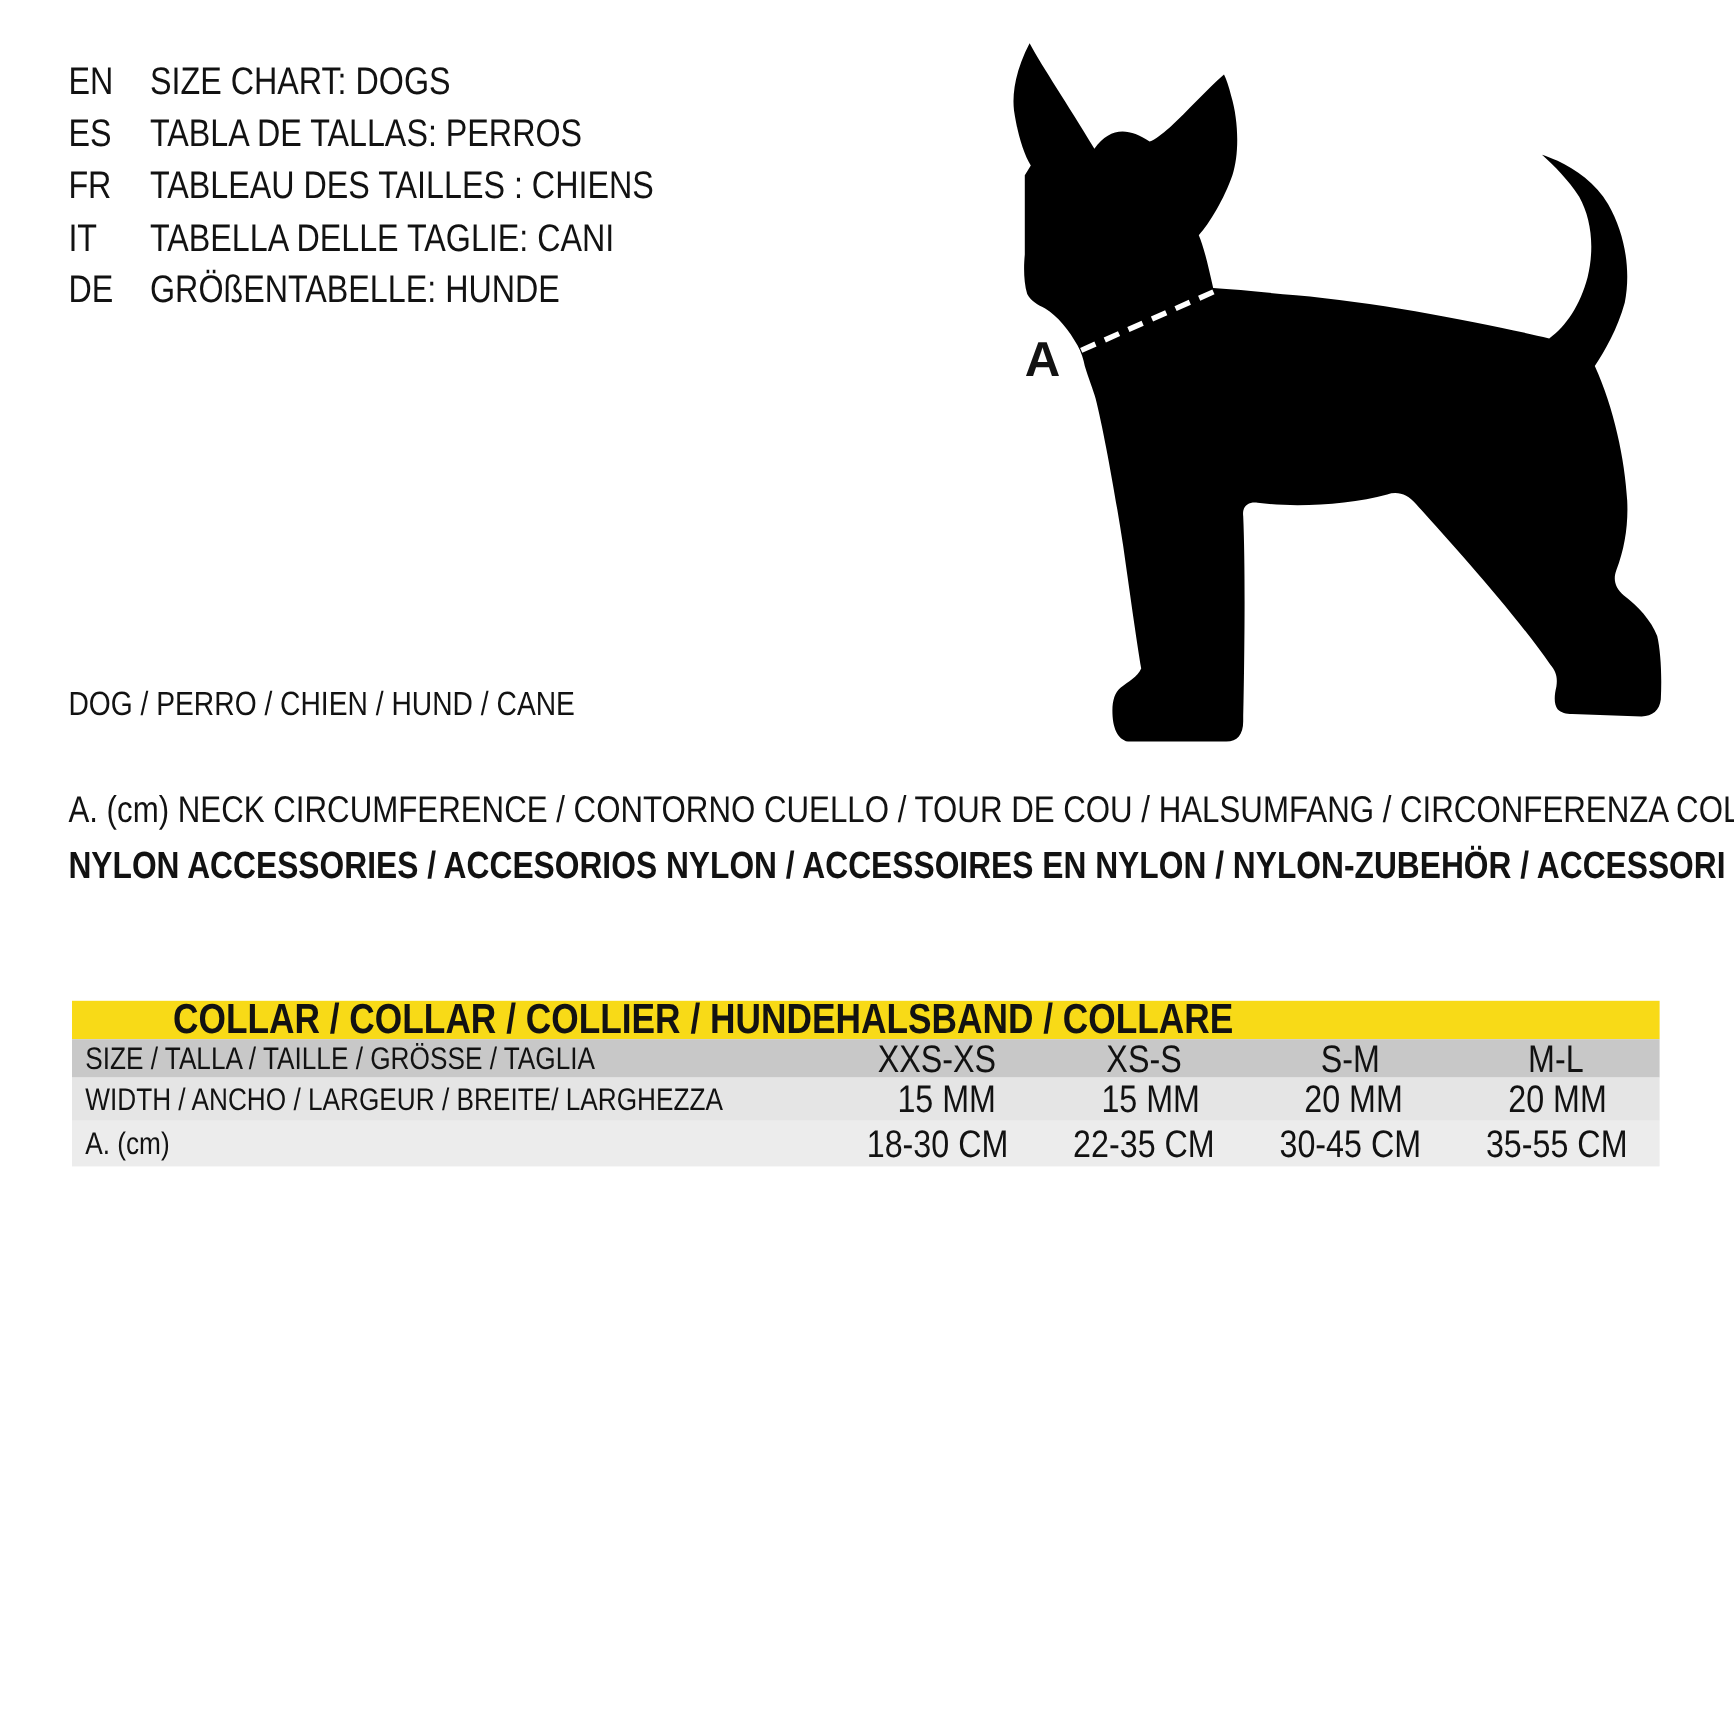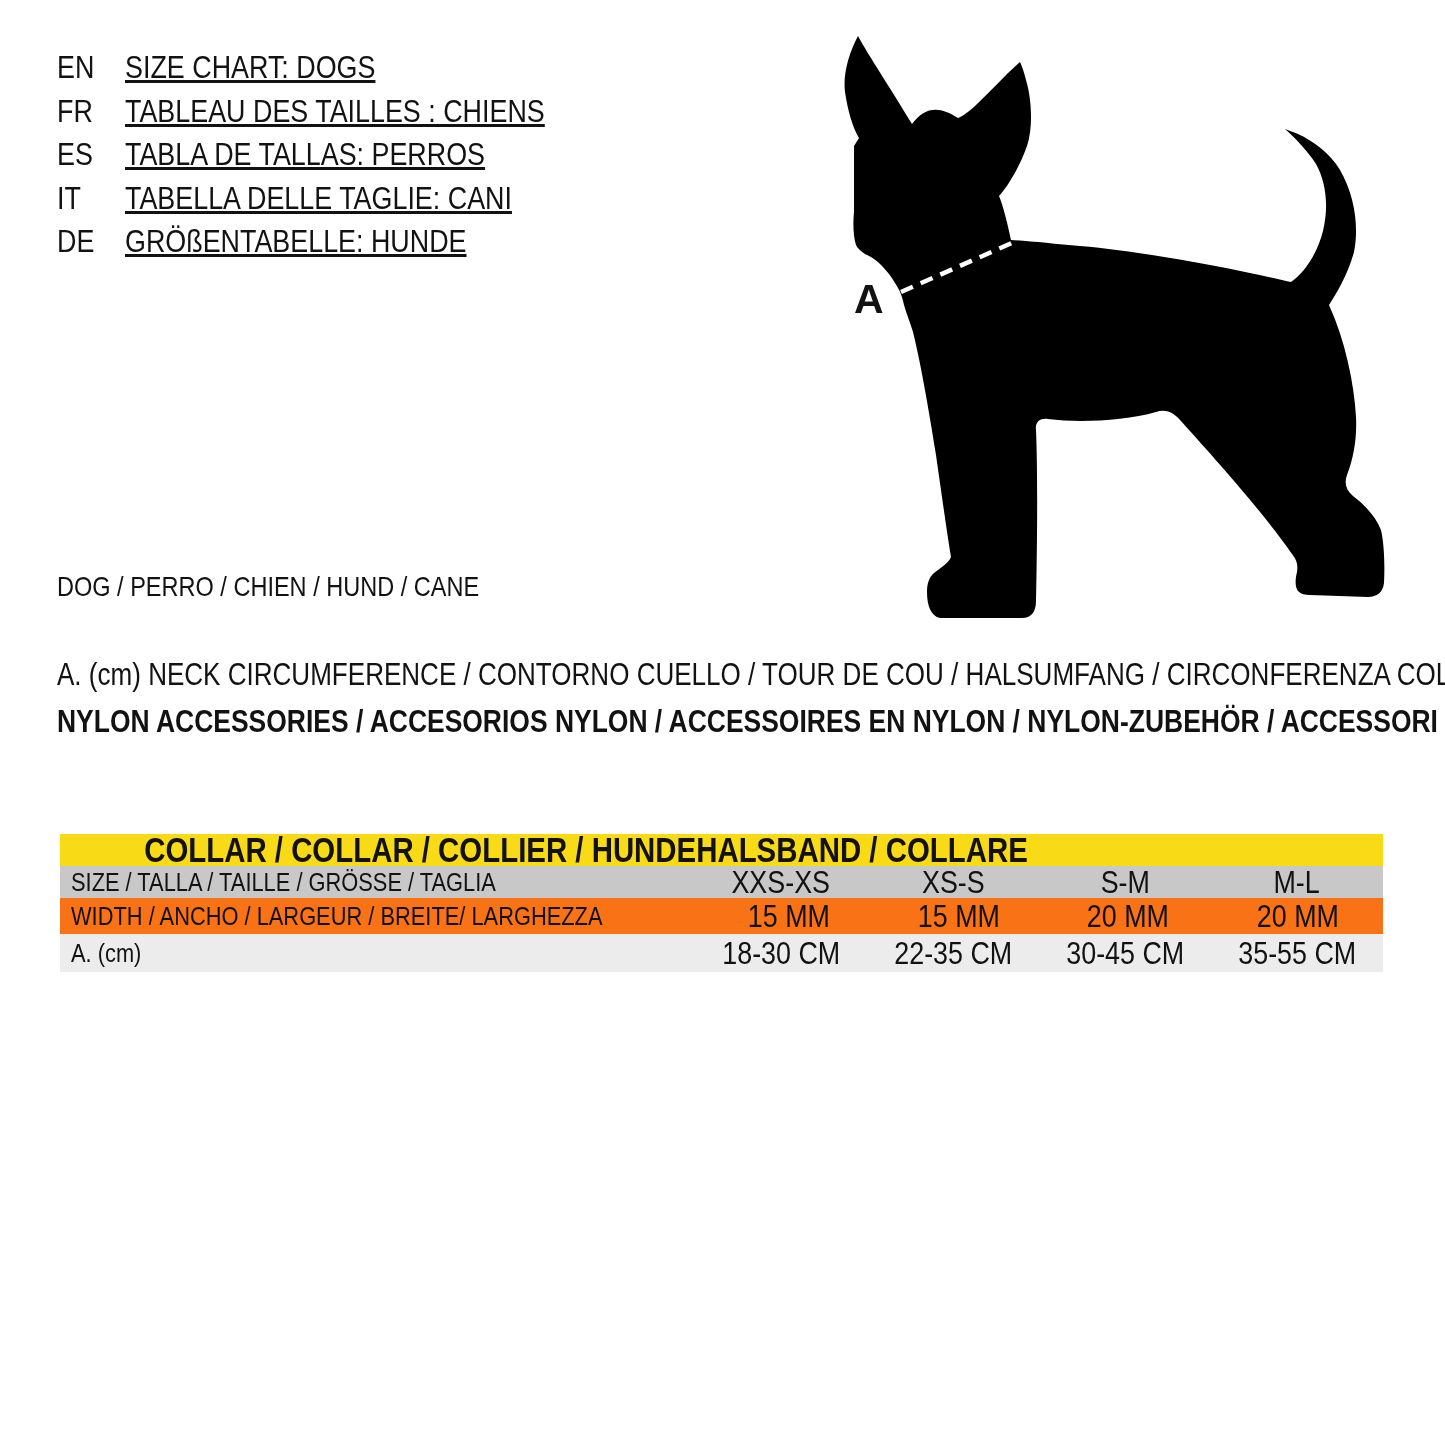--- a/index.html
+++ b/index.html
@@ -7,58 +7,58 @@
     width:1445px; height:1445px; background:#ffffff;
     font-family:"Liberation Sans","DejaVu Sans",sans-serif;
     color:var(--text_black,#121212);
     position:relative; overflow:hidden;
   }
   .abs { position:absolute; }
   
   .cond  { display:inline-block; transform:scaleX(0.84); transform-origin:0 50%; white-space:nowrap; }
   .condc { display:inline-block; transform:scaleX(0.84); transform-origin:50% 50%; white-space:nowrap; }
 
-  #lang-block { left:57px; top:46px; font-size:32px;text-decoration:underline; }
+  #lang-block { left:57px; top:46px; font-size:32px; }
   .lang-row   { display:flex; height:43.5px; align-items:center; }
   .lang-code  { width:68px; }
 
   #dog-figure { left:835px; top:25px; width:580px; height:600px; }
 
   #dog-caption  { left:57px; top:570px; height:34px; font-size:28px; display:flex; align-items:center; }
   #note-measure { left:57px; top:658px; height:34px; font-size:31px; display:flex; align-items:center; }
   #note-material{ left:57px; top:704px; height:34px; font-size:31.5px; font-weight:bold; display:flex; align-items:center; }
 
   #size-table { left:60px; top:834px; width:1323px; }
   .thead {
     height:32px; background:var(--accent_yellow,#F8DA17);
     display:flex; align-items:center; justify-content:flex-start;
     font-weight:bold; font-size:35px;
   }
   .trow  { display:flex; align-items:center; }
   .row-size  { height:32px; background:var(--row_gray,#C8C8C8); }
-  .row-width { height:36px; background:#f97316; }
+  .row-width { height:36px; background:#e5e5e5; }
   .row-neck  { height:38px; background:var(--row_light,#ECECEC); }
   .tlabel { flex:1; font-size:26px; padding-left:11px; }
   .tcell  { width:172px; text-align:center; font-size:32px; }
 </style>
 </head>
 <body>
 
 <div id="lang-block" class="abs">
   <div class="lang-row">
     <span class="lang-code"><span class="cond">EN</span></span>
     <span class="cond">SIZE CHART: DOGS</span>
   </div>
   <div class="lang-row">
+    <span class="lang-code"><span class="cond">ES</span></span>
+    <span class="cond">TABLA DE TALLAS: PERROS</span>
+  </div>
+  <div class="lang-row">
     <span class="lang-code"><span class="cond">FR</span></span>
     <span class="cond">TABLEAU DES TAILLES : CHIENS</span>
-  </div>
-  <div class="lang-row">
-    <span class="lang-code"><span class="cond">ES</span></span>
-    <span class="cond">TABLA DE TALLAS: PERROS</span>
   </div>
   <div class="lang-row">
     <span class="lang-code"><span class="cond">IT</span></span>
     <span class="cond">TABELLA DELLE TAGLIE: CANI</span>
   </div>
   <div class="lang-row">
     <span class="lang-code"><span class="cond">DE</span></span>
     <span class="cond">GRÖßENTABELLE: HUNDE</span>
   </div>
 </div>

